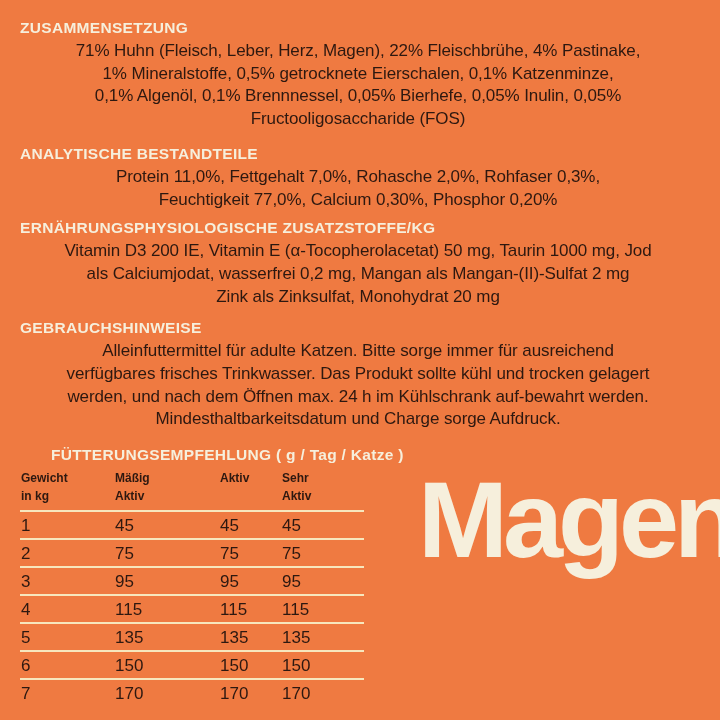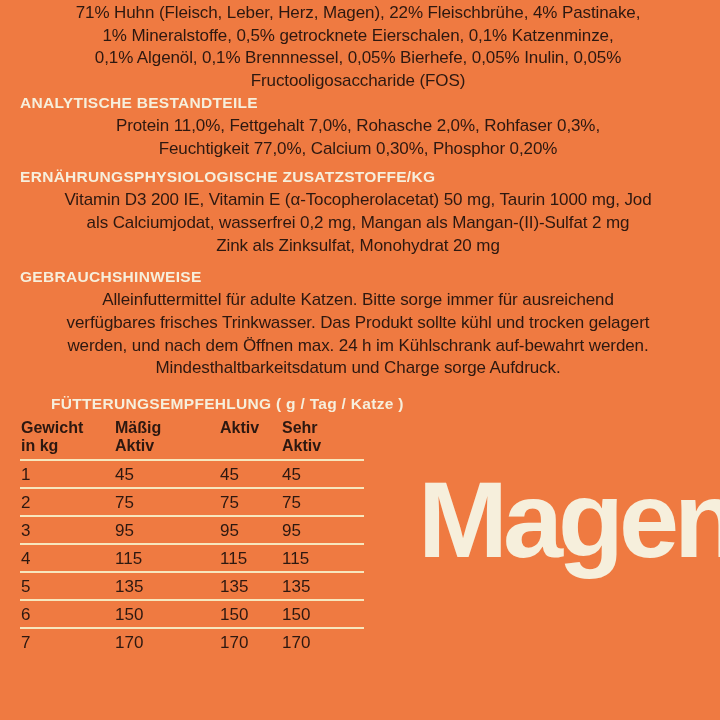--- a/index.html
+++ b/index.html
@@ -13,33 +13,33 @@
   .label { position: absolute; inset: 0; }
   .content {
     position: absolute; left: 20px; top: 0; width: 676px;
     color: #2D1810;
   }
   .sec-heading {
     font-weight: 700; font-size: 15.5px; line-height: 20px;
     letter-spacing: 0.3px; color: #F6EFDC; margin: 0;
   }
   .mt-first { margin-top: 18px; }
-  .mt-a { }
+  .mt-a { margin-top: 13px; }
   .mt-b { margin-top: 7px; }
   .mt-c { margin-top: 10px; }
   .mt-d { margin-top: 14px; margin-left: 31px; }
   .body-lines { margin-top: 2px; text-align: center; }
   .tline {
     font-size: 17px; line-height: 22.7px;
     letter-spacing: -0.1px; white-space: nowrap;
   }
   .feed-table { margin-top: 5px; width: 344px; }
   .thead {
     display: grid; grid-template-columns: 94px 105px 62px 83px;
-    font-weight: 700; font-size: 16px; line-height: 17.5px;
+    font-weight: 700; font-size: 12px; line-height: 17.5px;
     padding-bottom: 5px;
   }
   .thead .cell div { white-space: nowrap; }
   .trow {
     display: grid; grid-template-columns: 94px 105px 62px 83px;
     border-top: 2px solid #F7E7BD;
     height: 26px; line-height: 27px; font-size: 17px;
   }
   .cell { padding-left: 1px; }
   .product {
@@ -48,20 +48,21 @@
     letter-spacing: -5px; color: #F6EFDC;
   }
 </style>
 </head>
 <body>
 
 <div class="label">
 
   <div class="content">
 
+    <div class="sec-heading mt-first">ZUSAMMENSETZUNG</div>
     <div class="body-lines">
       <div class="tline">71% Huhn (Fleisch, Leber, Herz, Magen), 22% Fleischbrühe, 4% Pastinake,</div>
       <div class="tline">1% Mineralstoffe, 0,5% getrocknete Eierschalen, 0,1% Katzenminze,</div>
       <div class="tline">0,1% Algenöl, 0,1% Brennnessel, 0,05% Bierhefe, 0,05% Inulin, 0,05%</div>
       <div class="tline">Fructooligosaccharide (FOS)</div>
     </div>
 
     <div class="sec-heading mt-a">ANALYTISCHE BESTANDTEILE</div>
     <div class="body-lines">
       <div class="tline">Protein 11,0%, Fettgehalt 7,0%, Rohasche 2,0%, Rohfaser 0,3%,</div>

